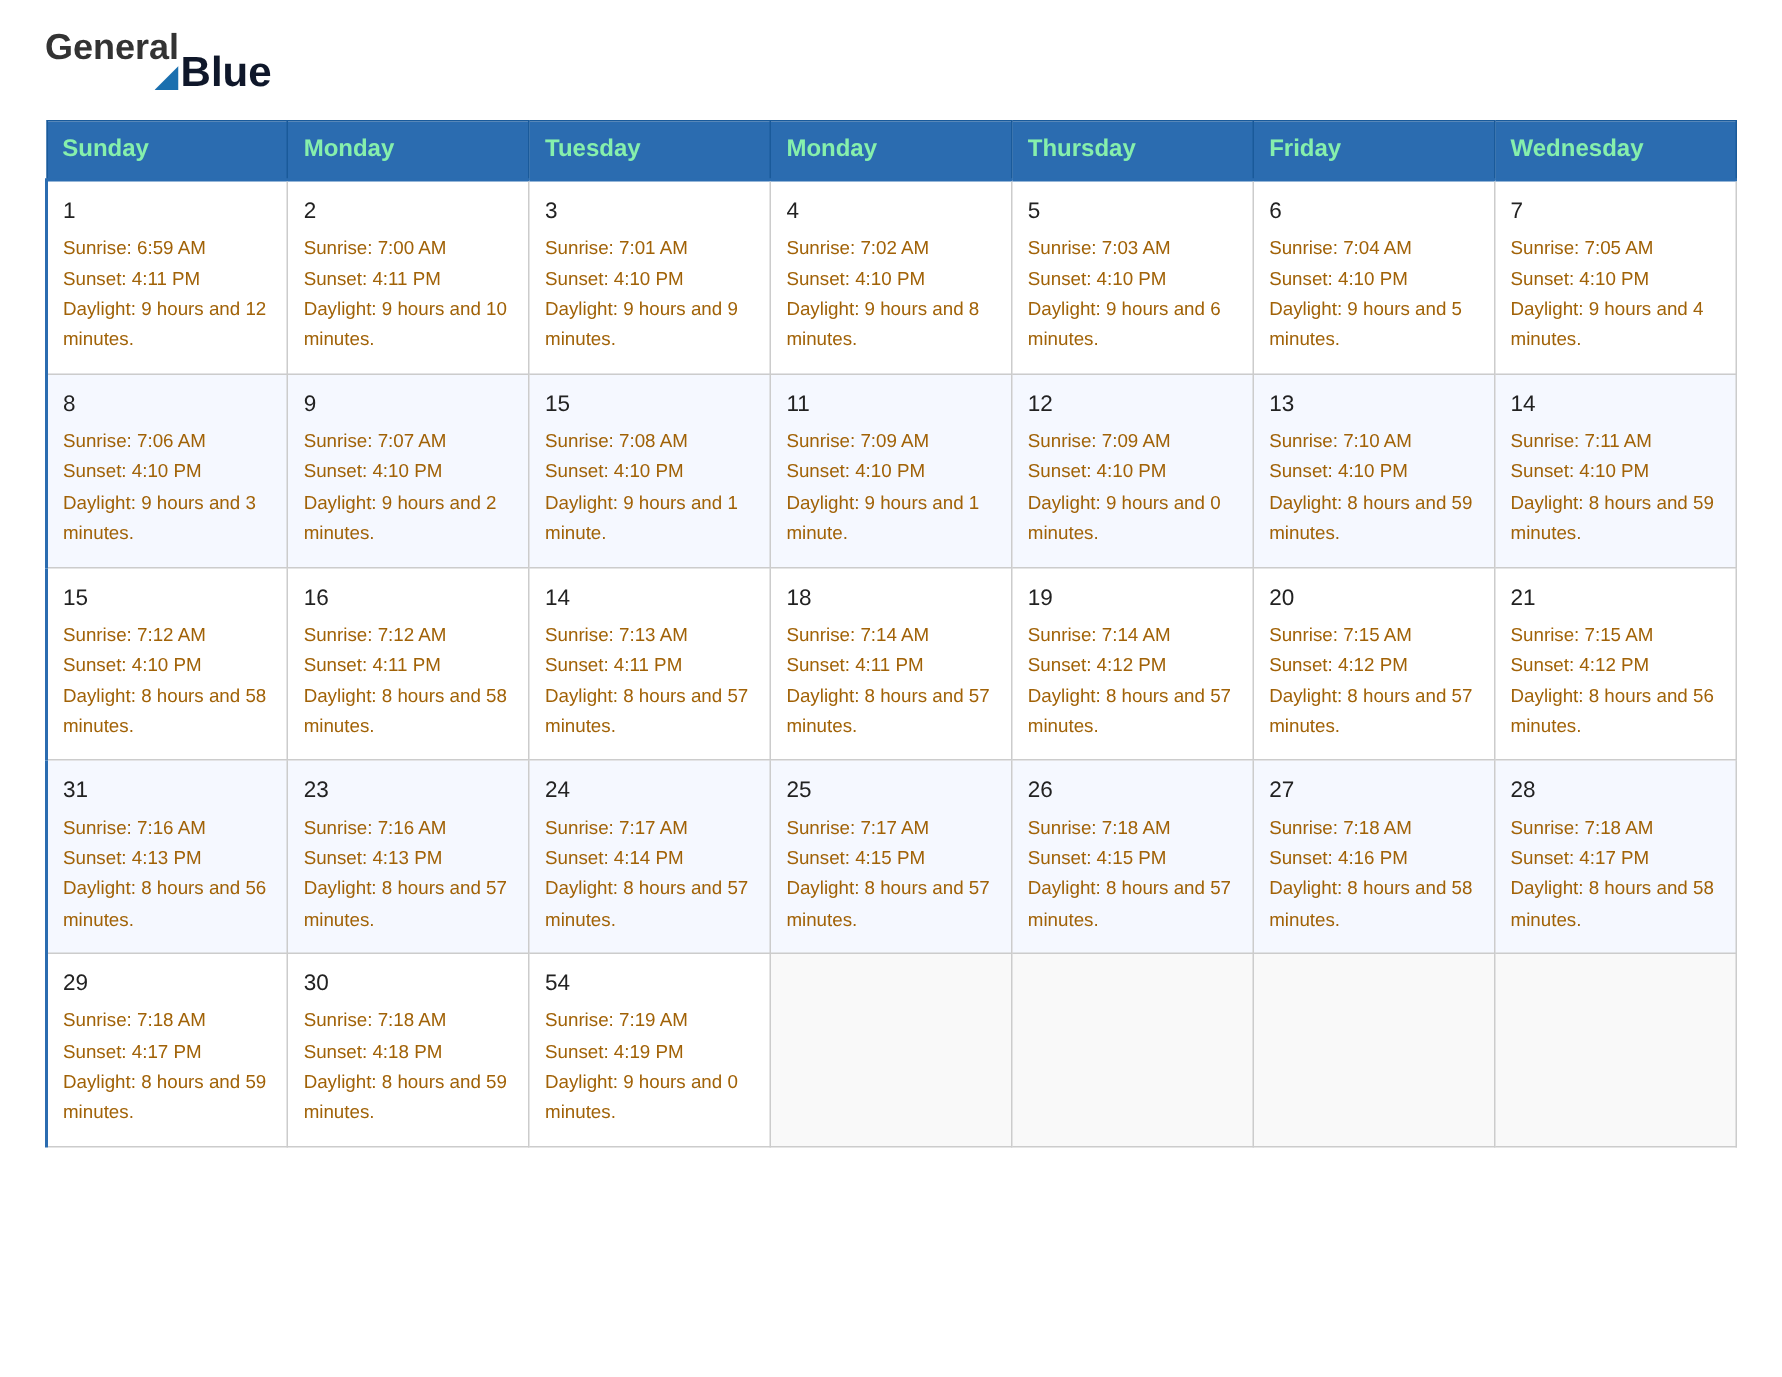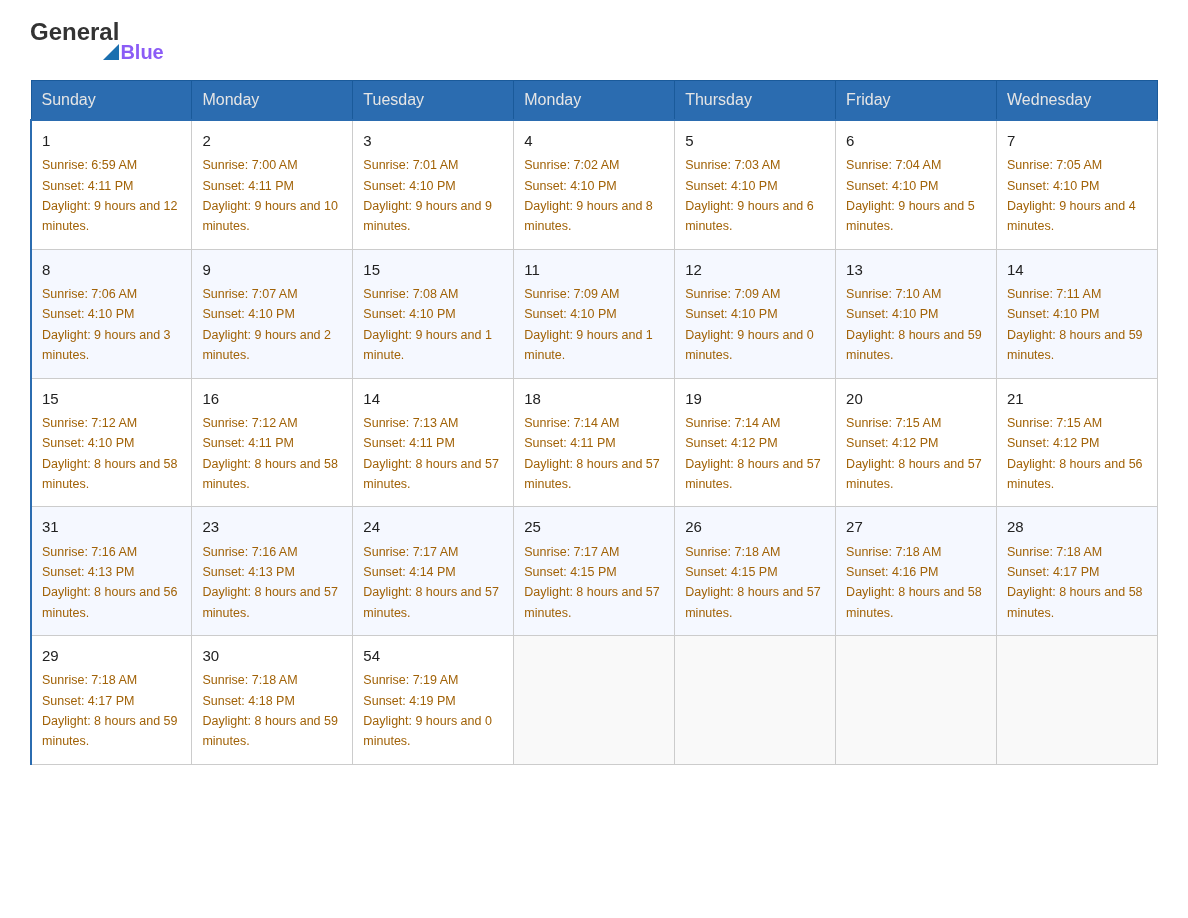--- a/index.html
+++ b/index.html
@@ -39,23 +39,23 @@
       color: #555;
       margin-top: 4px;
     }
     table {
       width: 100%;
       border-collapse: collapse;
       table-layout: fixed;
     }
     thead tr th {
       background: #2b6cb0;
-      color: #e5e5e5;
+      color: #86efac;
       font-size: 16px;
-      font-weight: normal;
+      font-weight: bold;
       padding: 10px 10px;
       text-align: left;
       border: 1px solid #1a5a9a;
     }
     tbody tr td {
       vertical-align: top;
       padding: 8px 10px 12px 10px;
       border: 1px solid #ccc;
       font-size: 13px;
       line-height: 1.55;
@@ -89,21 +89,21 @@
 <div class="header">
   <div class="logo">
     <div style="display:flex;align-items:flex-end;font-size:24px;font-weight:bold;line-height:1;flex-direction:column;">
       <span style="color:#333;">General</span>
       <span style="display:inline-flex;flex-direction:column;align-items:flex-start;margin-left:2px;">
         <svg width="16" height="16" viewBox="0 0 16 16" style="display:block;margin-bottom:2px;margin-left:2px;">
           <polygon points="0,16 16,16 16,0" fill="#1a6faf"></polygon>
         </svg>
       </span>
     </div>
-    <div style="color:#8b5cf6;font-size:20px;font-weight:bold;margin-left:1px;">Blue</div>
+    <div style="color:#0f172a;font-size:28px;font-weight:bold;margin-left:1px;">Blue</div>
   </div>
   <div class="title-block">
     <div class="month-title"></div>
     <div class="location"></div>
   </div>
 </div>
 
 <table>
   <thead>
     <tr>

